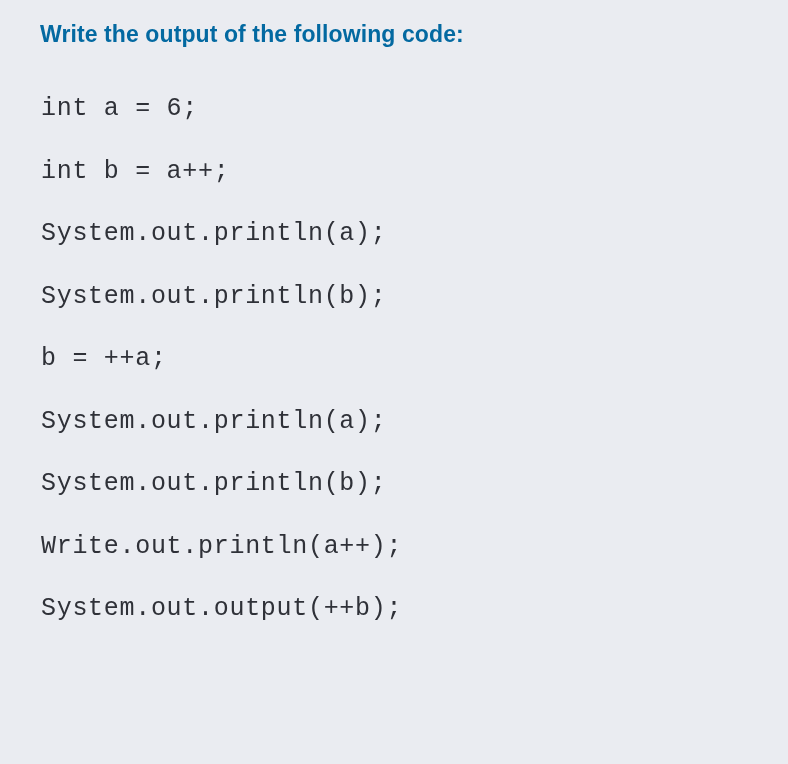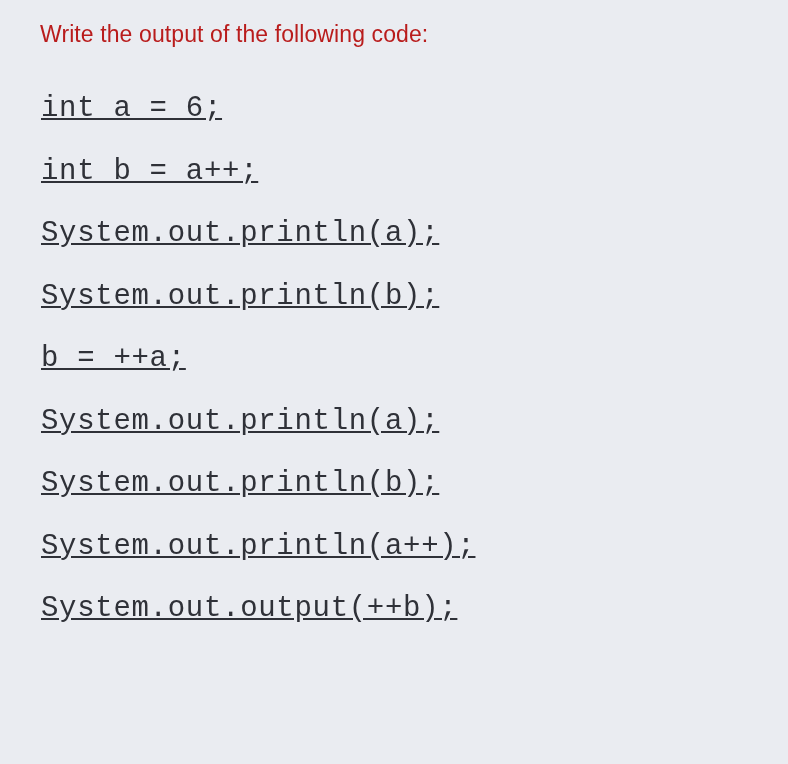--- a/index.html
+++ b/index.html
@@ -20,56 +20,55 @@
     background: #eaecf1;
     box-sizing: border-box;
     padding: 0;
   }
   #prompt-heading {
     position: absolute;
     left: 40px;
     top: 19px;
     font-family: "Liberation Sans", sans-serif;
     font-size: 23px;
-    font-weight: 400;
+    font-weight: 700;
     line-height: 30px;
-    color: #b91c1c;
+    color: #0369a1;
     letter-spacing: 0.1px;
     white-space: pre;
   }
   #code-block {
     position: absolute;
     left: 41px;
     top: 78px;
     width: 700px;
   }
   .code-line {
     font-family: "Liberation Mono", "DejaVu Sans Mono", monospace;
-    font-size: 29px;
+    font-size: 25px;
     font-weight: 400;
     line-height: 62.5px;
     height: 62.5px;
     color: #2f3138;
     white-space: pre;
     letter-spacing: 0.7px;
-    text-decoration: underline;
   }
 </style>
 </head>
 <body>
 
 <div id="question-card">
 
   <div id="prompt-heading">Write the output of the following code:</div>
 
   <div id="code-block">
     <div class="code-line">int a = 6;</div>
     <div class="code-line">int b = a++;</div>
     <div class="code-line">System.out.println(a);</div>
     <div class="code-line">System.out.println(b);</div>
     <div class="code-line">b = ++a;</div>
     <div class="code-line">System.out.println(a);</div>
     <div class="code-line">System.out.println(b);</div>
-    <div class="code-line">System.out.println(a++);</div>
+    <div class="code-line">Write.out.println(a++);</div>
     <div class="code-line">System.out.output(++b);</div>
   </div>
 
 </div>
 
 </body></html>

